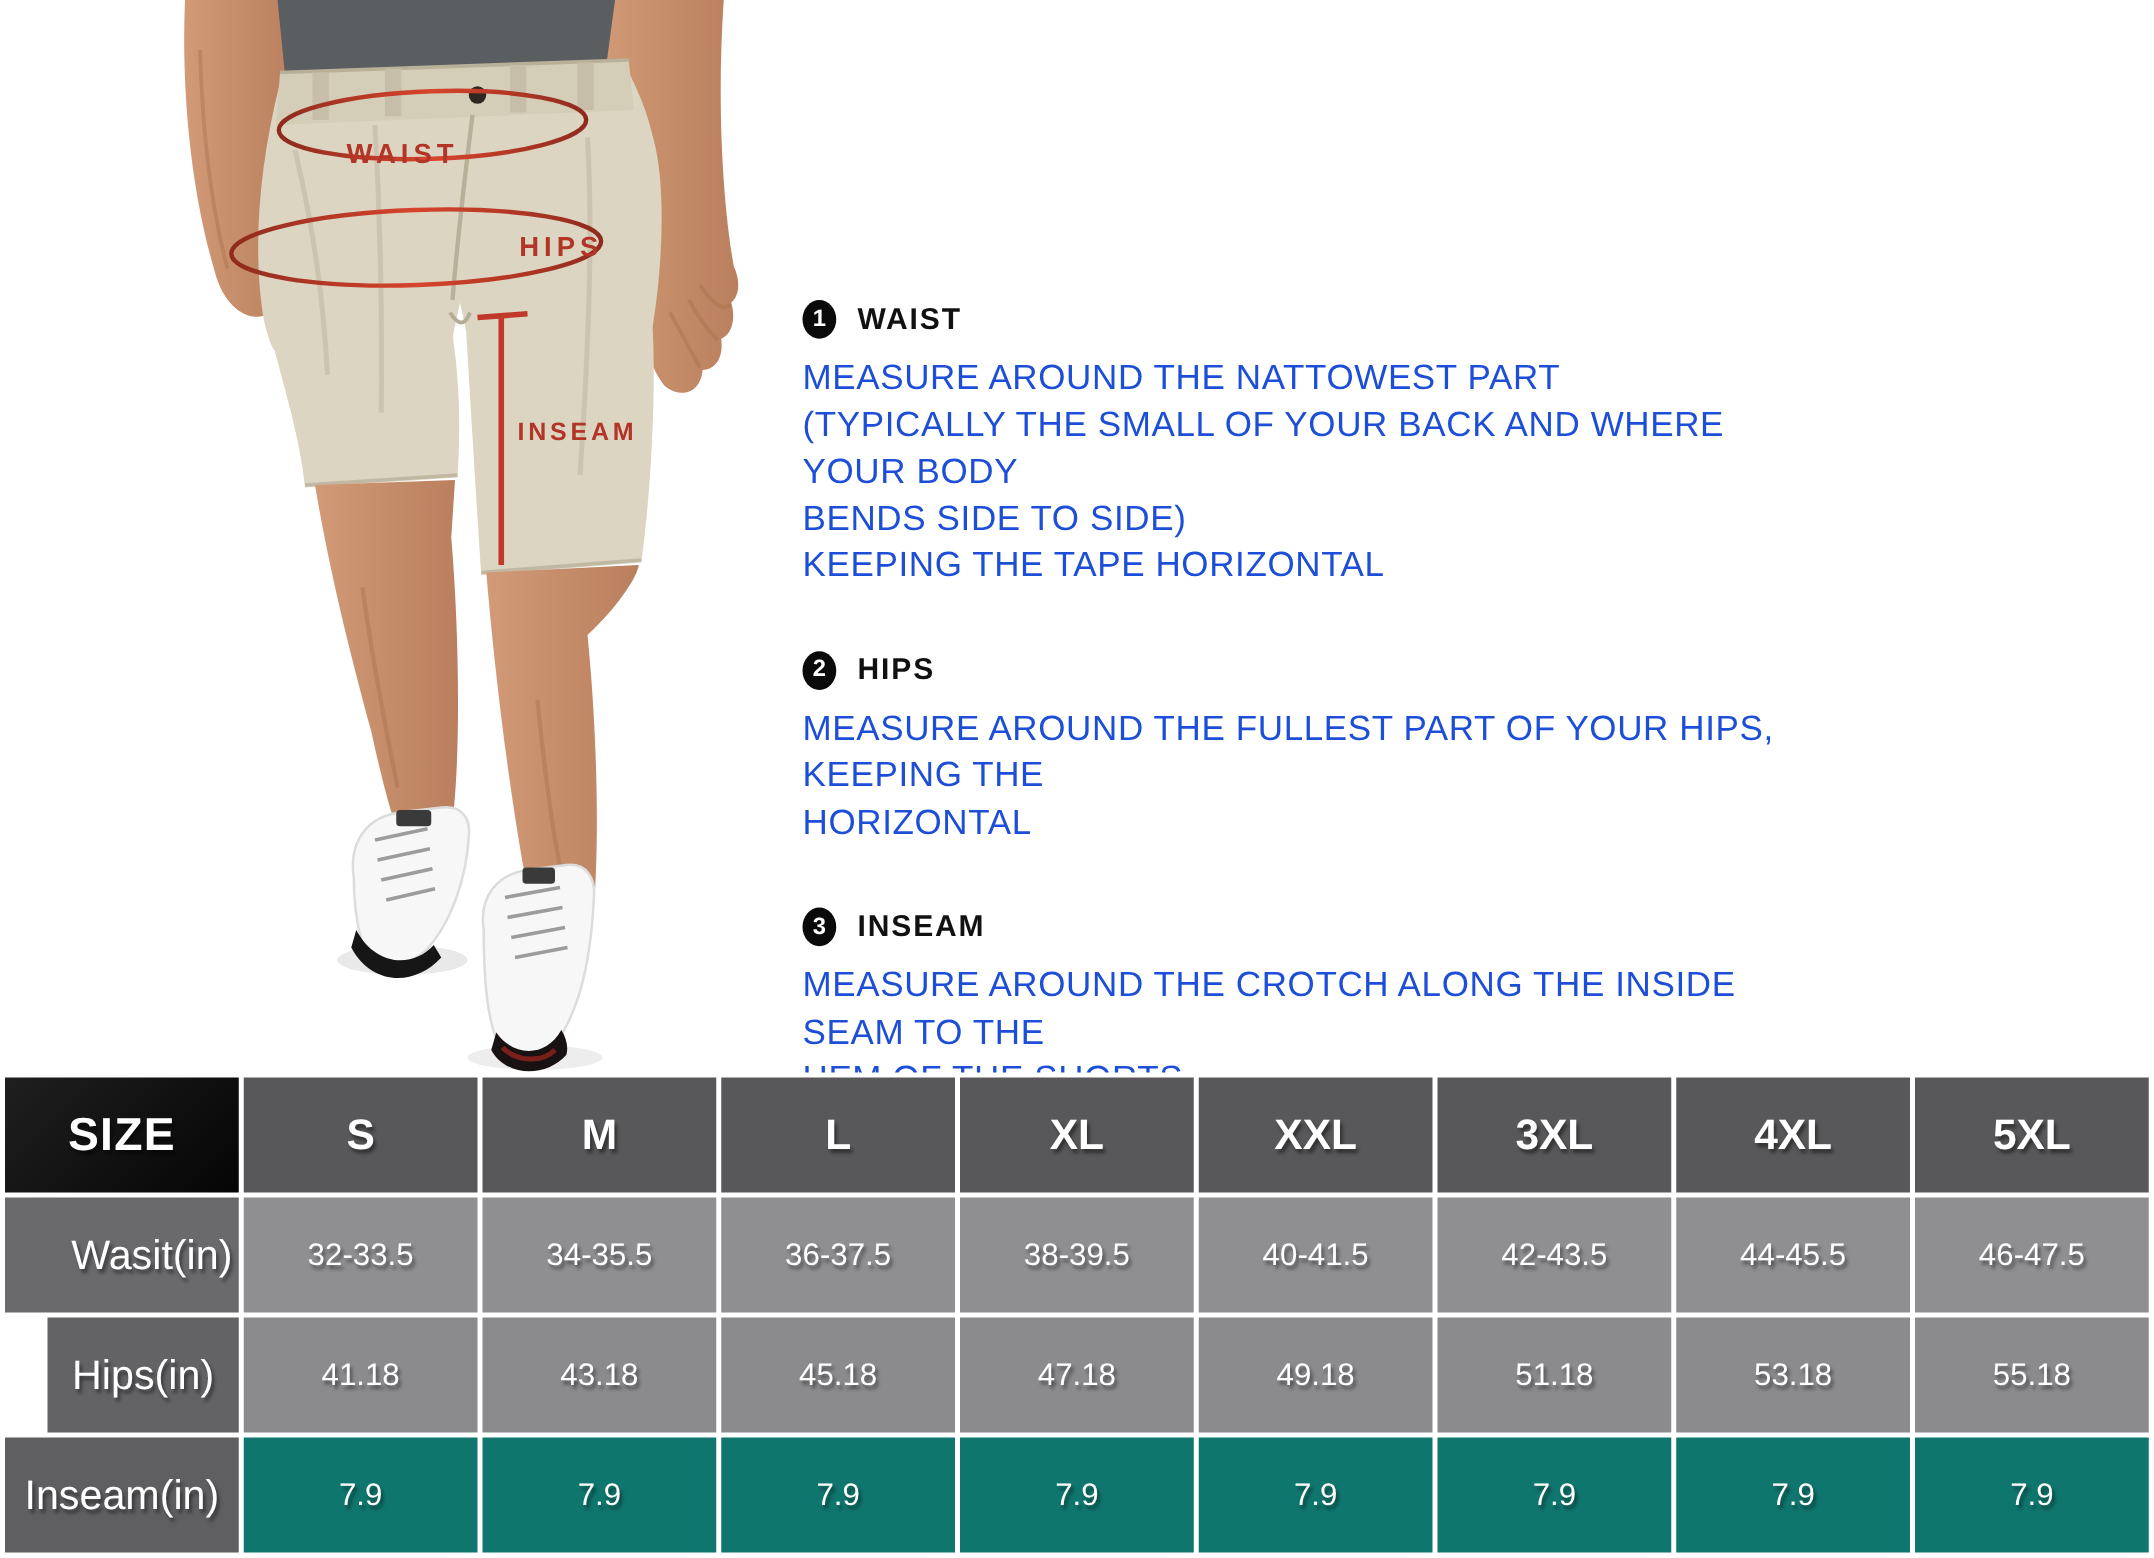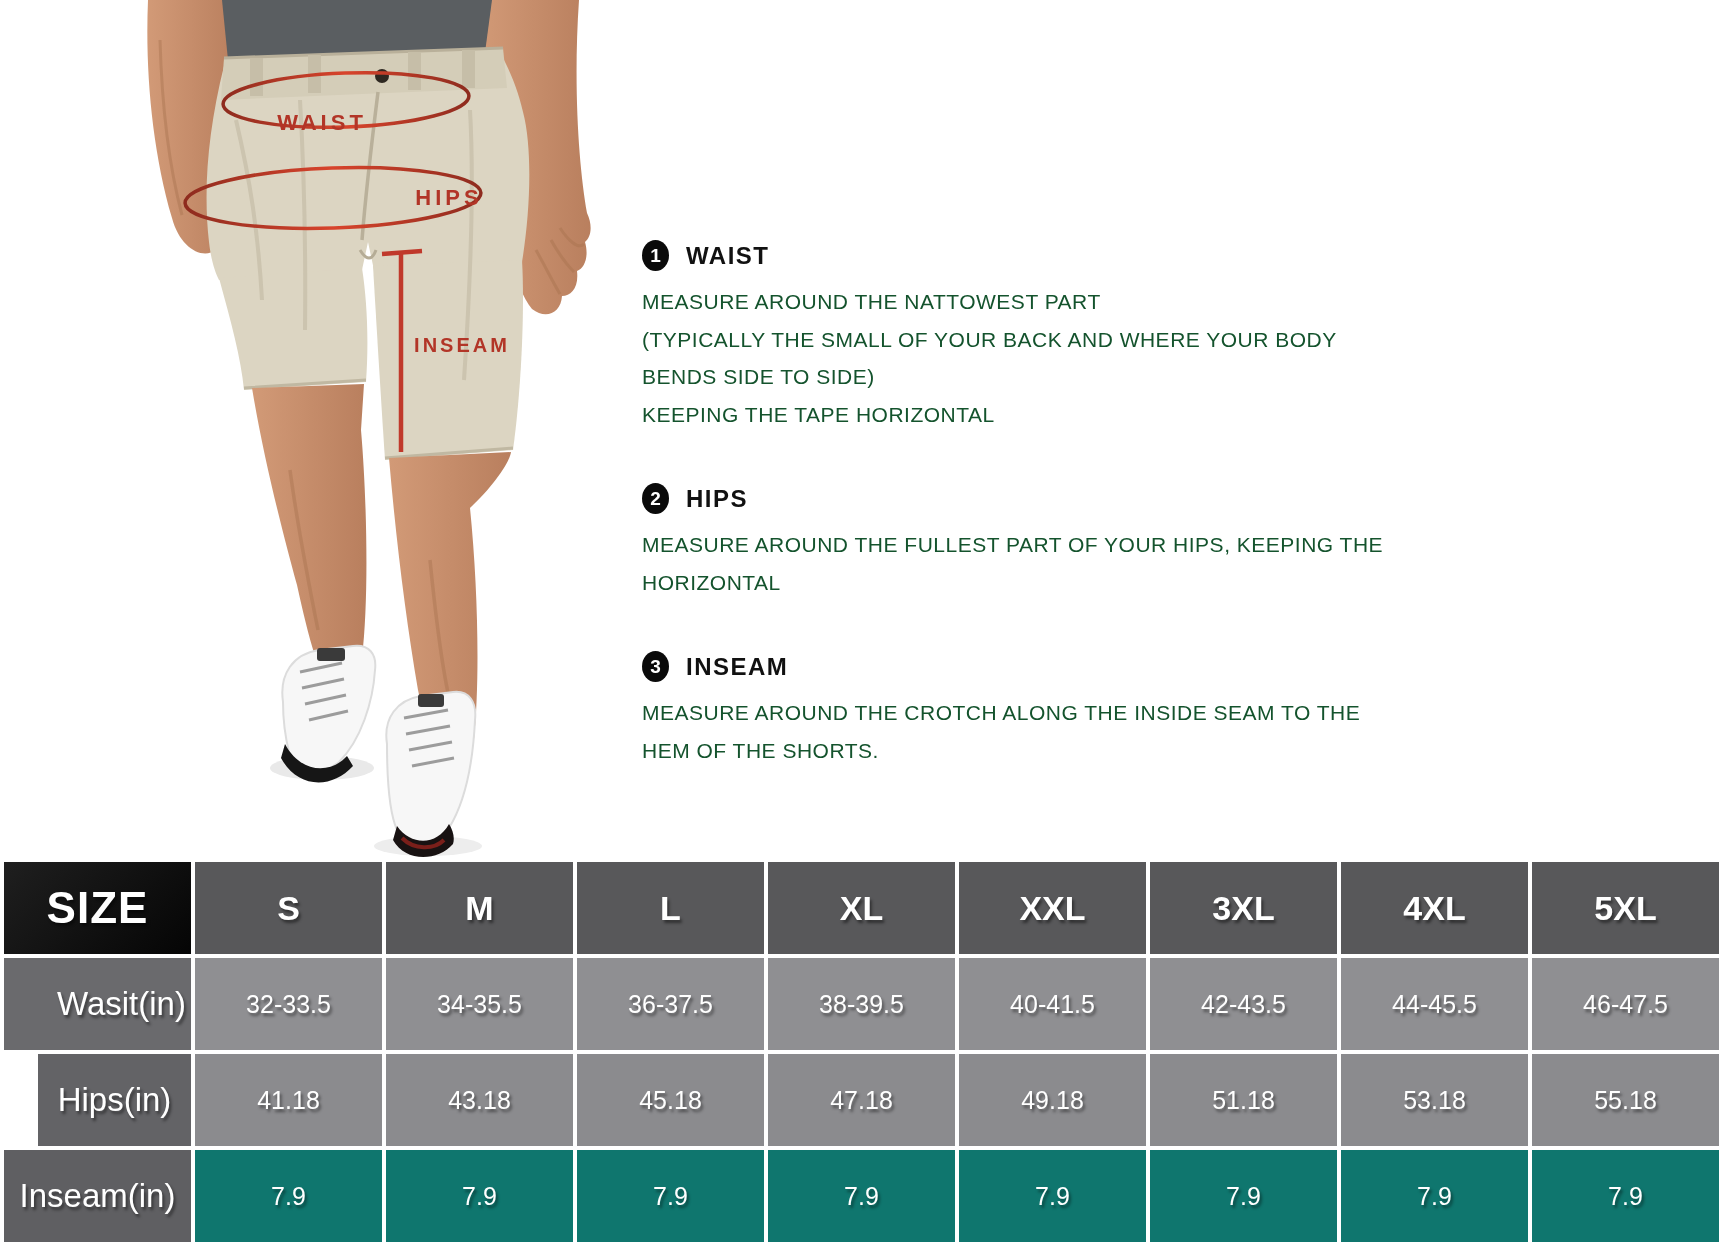--- a/index.html
+++ b/index.html
@@ -12,32 +12,32 @@
   
   .instructions{position:absolute;left:642px;top:240px;width:780px;}
   .inst-section{margin-bottom:50px;}
   .inst-heading{display:flex;align-items:center;gap:17px;margin-bottom:12px;}
   .badge{
     width:27px;height:31px;border-radius:50%;background:#0a0a0a;color:#ffffff;
     display:flex;align-items:center;justify-content:center;
     font-size:19px;font-weight:bold;flex:0 0 auto;
   }
   .inst-title{font-size:24px;font-weight:bold;letter-spacing:1.5px;color:#111;}
-  .inst-lines{font-size:21px;line-height:37.5px;letter-spacing:0.5px;color:#14532d;}
+  .inst-lines{font-size:28px;line-height:37.5px;letter-spacing:0.5px;color:#1d4ed8;}
   
   .size-table{
     position:absolute;left:0;top:858px;width:1723px;height:388px;
     display:grid;grid-template-columns:repeat(9,1fr);grid-auto-rows:1fr;
     gap:4px;padding:4px;box-sizing:border-box;background:#ffffff;
   }
   .cell{
     display:flex;align-items:center;justify-content:center;
     color:#ffffff;text-shadow:2px 3px 3px rgba(0,0,0,0.45);
   }
-  .cell.size-corner{background:linear-gradient(135deg,#1f1f1f,#050505);font-size:44px;font-weight:bold;letter-spacing:1px;}
+  .cell.size-corner{background:linear-gradient(135deg,#1f1f1f,#050505);font-size:37px;font-weight:bold;letter-spacing:1px;}
   .cell.head{background:#58585a;font-size:34px;font-weight:bold;}
   .cell.rlabel-a{background:#6a6a6d;padding-left:48px;}
   .cell.rlabel-b{background:#636366;margin-left:34px;}
   .cell.rlabel-c{background:#5f5f62;}
   .cell.rlabel-a,.cell.rlabel-b,.cell.rlabel-c{font-size:33px;}
   .cell.val-a{background:#8f8f92;}
   .cell.val-b{background:#8b8b8e;}
   .cell.val-c{background:#0f766e;}
   .cell.val-a,.cell.val-b,.cell.val-c{font-size:25px;}
 </style>

